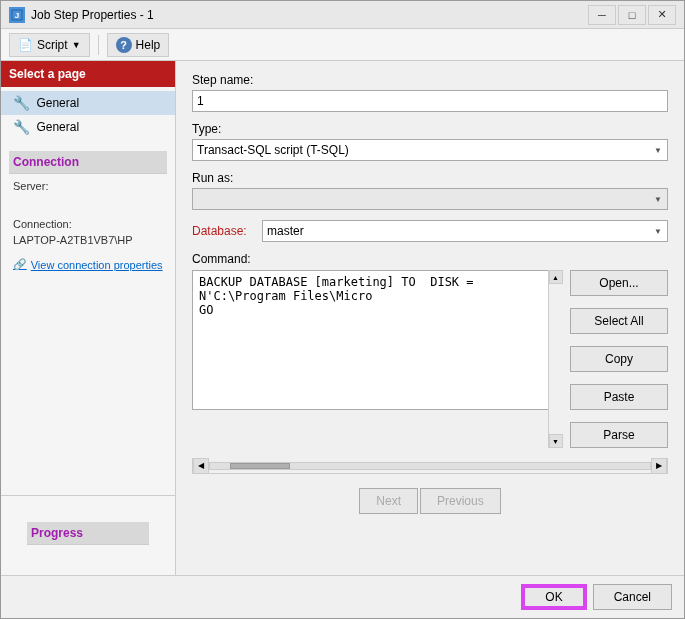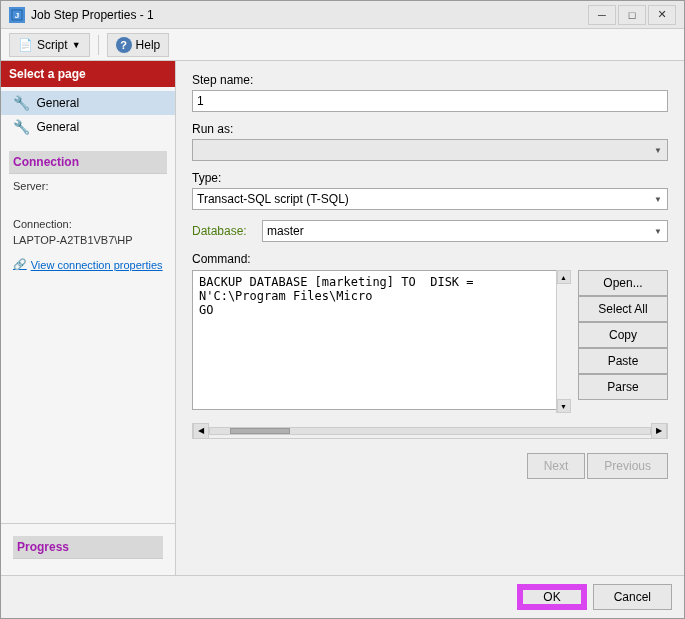--- a/index.html
+++ b/index.html
@@ -239,22 +239,22 @@
       background: white;
       font-size: 12px;
       font-family: 'Consolas', monospace;
       resize: none;
       outline: none;
     }
 
     .command-buttons {
       display: flex;
       flex-direction: column;
-      gap: 0;
-      width: 90px;
+      gap: 12px;
+      width: 98px;
     }
 
     .cmd-btn {
       height: 26px;
       background: #e8e8e8;
       border: 1px solid #aaa;
       cursor: pointer;
       font-size: 12px;
       display: flex;
       align-items: center;
@@ -296,21 +296,21 @@
       align-items: center;
       justify-content: center;
       cursor: pointer;
       font-size: 8px;
       background: #e0e0e0;
       border: 1px solid #ccc;
     }
 
     .bottom-buttons {
       display: flex;
-      justify-content: flex-end;
+      justify-content: center;
       gap: 2px;
       margin-top: 4px;
     }
 
     .nav-btn {
       height: 26px;
       padding: 0 16px;
       background: #e8e8e8;
       border: 1px solid #aaa;
       cursor: pointer;
@@ -331,29 +331,29 @@
       height: 26px;
       padding: 0 20px;
       background: #e8e8e8;
       border: 1px solid #aaa;
       cursor: pointer;
       font-size: 12px;
     }
 
     .footer-btn.primary {
       background: #e8e8e8;
-      border: 6px solid #d946ef;
+      border: 4px solid #d946ef;
     }
 
     .connection-section {
       padding: 8px;
     }
 
     .progress-section {
-      padding: 12px;
+      padding: 26px;
       border-top: 1px solid #ccc;
     }
 
     .progress-spinner {
       width: 24px;
       height: 24px;
       border: 3px solid #ccc;
       border-top-color: #888;
       border-radius: 50%;
       display: inline-block;
@@ -363,21 +363,21 @@
 
     .db-row {
       display: flex;
       align-items: center;
       margin-bottom: 10px;
     }
 
     .db-label {
       font-size: 12px;
       min-width: 70px;
-      color: #4d7c0f;
+      color: #b91c1c;
     }
 
     .db-select-wrapper {
       flex: 1;
       position: relative;
     }
 
     .v-scrollbar-handle {
       position: absolute;
       right: 0;
@@ -475,33 +475,33 @@
     </div>
 
     <div class="content-area">
 
       <div class="form-group">
         <div class="form-label">Step name:</div>
         <input type="text" class="form-input" value="1" style="">
       </div>
 
       <div class="form-group">
+        <div class="form-label">Type:</div>
+        <div class="select-wrapper">
+          <select class="form-select">
+            <option>Transact-SQL script (T-SQL)</option>
+          </select>
+        </div>
+      </div>
+
+      <div class="form-group">
         <div class="form-label">Run as:</div>
         <div class="select-wrapper">
           <select class="form-select" style="background:#e8e8e8;">
             <option></option>
-          </select>
-        </div>
-      </div>
-
-      <div class="form-group">
-        <div class="form-label">Type:</div>
-        <div class="select-wrapper">
-          <select class="form-select">
-            <option>Transact-SQL script (T-SQL)</option>
           </select>
         </div>
       </div>
 
       <div class="db-row">
         <div class="db-label">Database:</div>
         <div class="db-select-wrapper">
           <div class="select-wrapper">
             <select class="form-select">
               <option>master</option>

